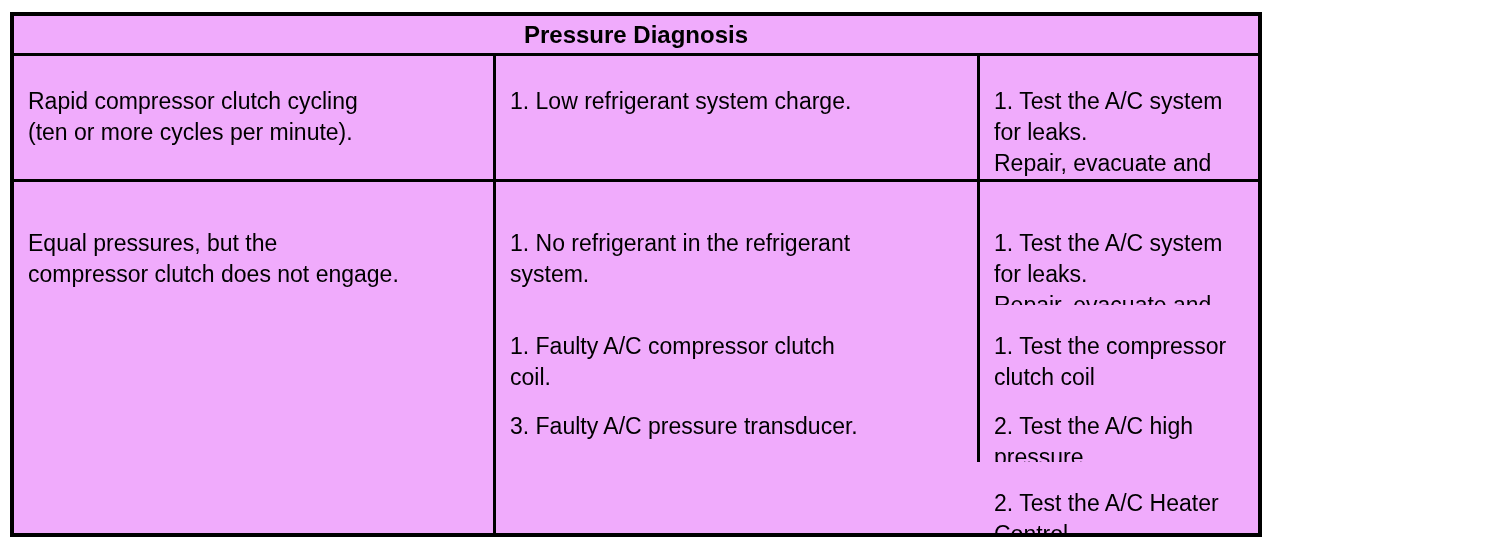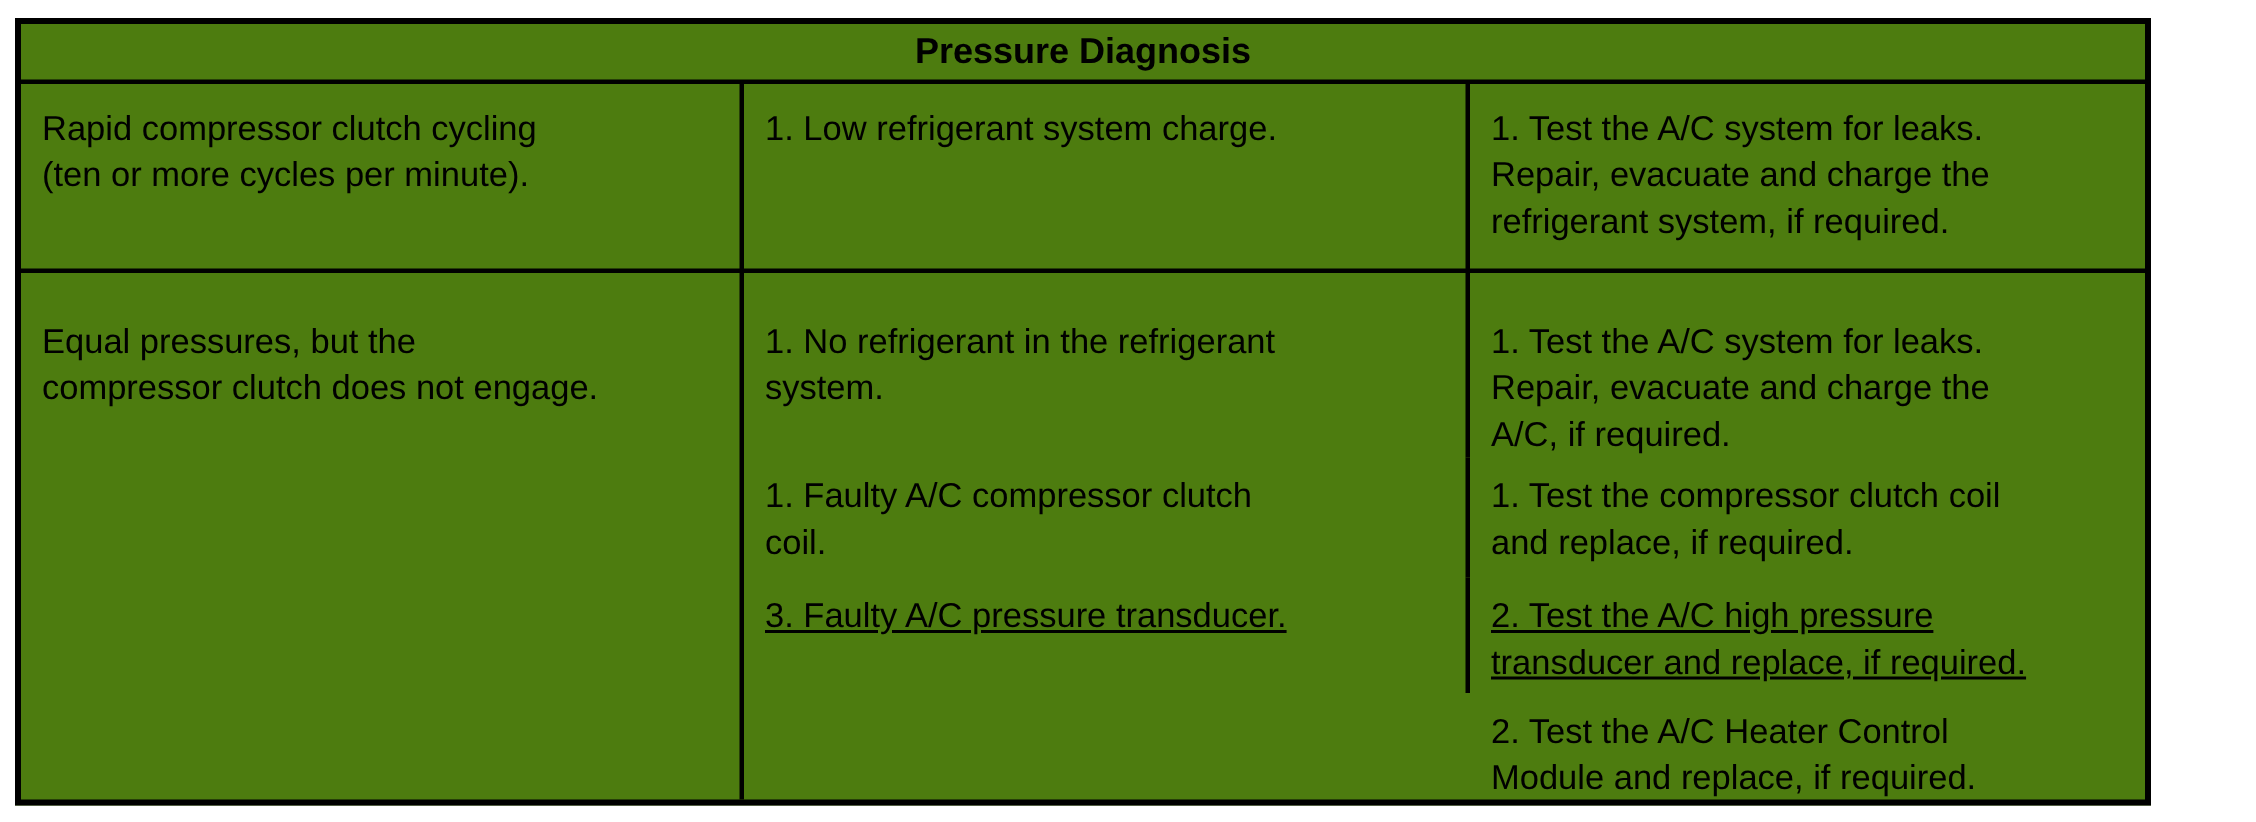--- a/index.html
+++ b/index.html
@@ -10,24 +10,24 @@
   body {
     width: 1504px;
     height: 548px;
     font-family: "Liberation Sans", "DejaVu Sans", sans-serif;
     color: #000000;
     overflow: hidden;
   }
   .tbl {
     box-sizing: border-box;
     margin: 12px 0 0 10px;
-    width: 1424px;
+    width: 1252px;
     height: 525px;
     border: 4px solid #000000;
-    background: #4d7c0f;
+    background: #f0abfc;
     display: grid;
     grid-template-columns: 482px 484px 1fr;
     grid-template-rows: 40px 126px 123px 80px 77px 1fr;
   }
   .hdr {
     grid-column: 1 / 4;
     grid-row: 1;
     border-bottom: 3px solid #000000;
     box-sizing: border-box;
     display: flex;
@@ -43,26 +43,27 @@
     overflow: hidden;
   }
   .br { border-right: 3px solid #000000; }
   .bb { border-bottom: 3px solid #000000; }
   .r1 { grid-row: 2; }
   .c1 { grid-column: 1; }
   .c2 { grid-column: 2; }
   .c3 { grid-column: 3; }
   .sub1 { grid-row: 3; }
   .sub2 { grid-row: 4; }
-  .sub3 { grid-row: 5; text-decoration: underline; }
+  .sub3 { grid-row: 5; }
   .sub4 { grid-row: 6; }
   .rowspan { grid-row: 3 / 7; }
   .txt {
     white-space: pre-line;
     padding: 14px 22px 0 14px;
+    margin-top: 16px;
   }
   .pt-lg .txt { padding-top: 30px; }
   .pt-sm .txt { padding-top: 10px; }
 </style>
 </head>
 <body>
 
 <div class="tbl">
 
   <div class="hdr">Pressure Diagnosis</div>

